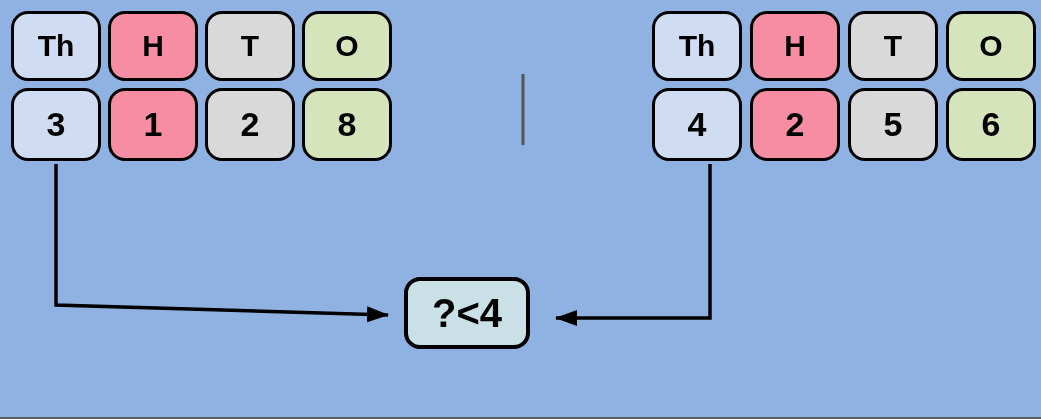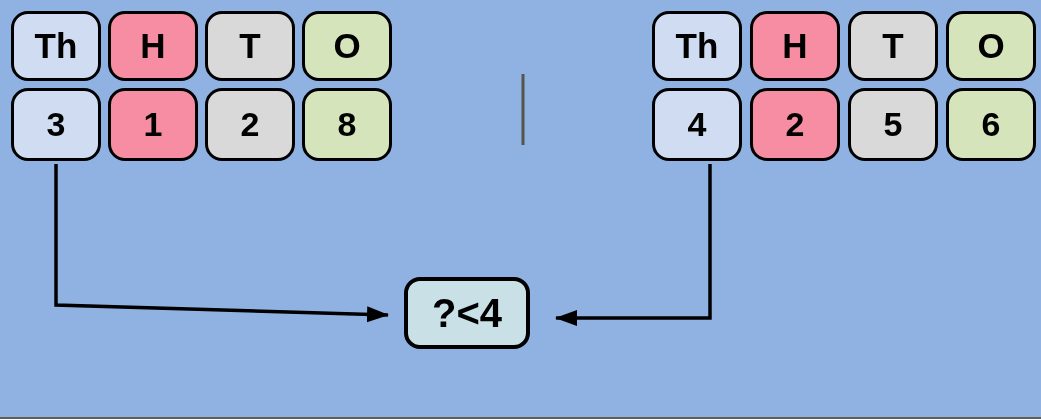--- a/index.html
+++ b/index.html
@@ -27,21 +27,21 @@
   .cell {
     border: 3px solid #000;
     border-radius: 17px;
     display: flex;
     align-items: center;
     justify-content: center;
     font-weight: 700;
     color: #000;
     box-sizing: border-box;
   }
-  .cell.header { font-size: 35px; }
+  .cell.header { font-size: 30px; }
   .cell.digit  { font-size: 34px; }
 
   .overlay {
     position: absolute;
     left: 0; top: 0;
     width: 1041px; height: 419px;
     pointer-events: none;
   }
 
   .comparison-box {

